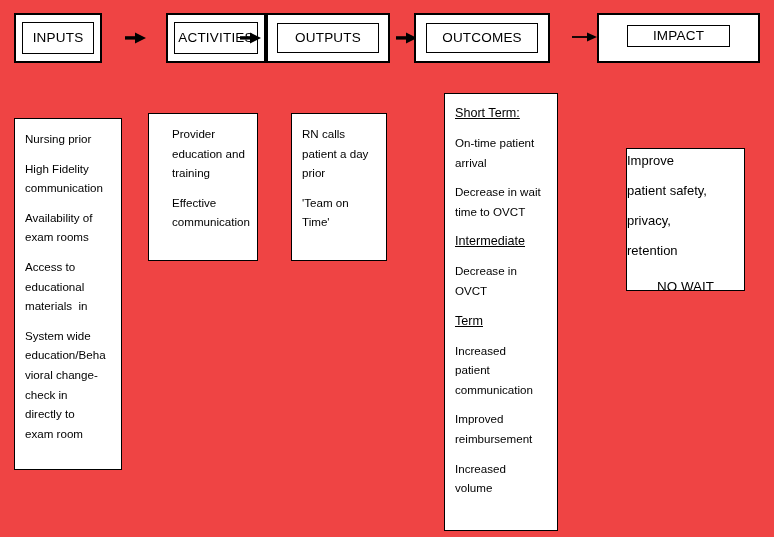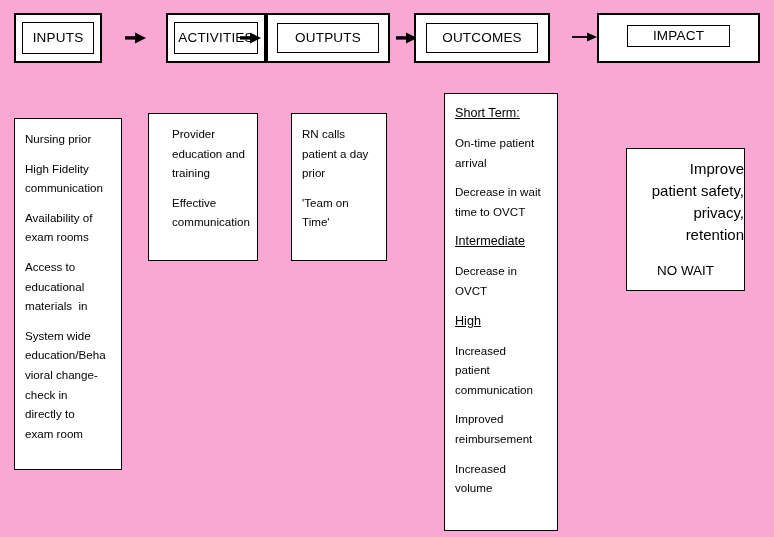--- a/index.html
+++ b/index.html
@@ -8,21 +8,21 @@
     background: #ffffff;
   }
   body {
     font-family: "Liberation Sans", sans-serif;
     color: #000000;
   }
   #canvas {
     position: relative;
     width: 774px;
     height: 537px;
-    background: #f9a8d4;
+    background: #ef4444;
     overflow: hidden;
   }
 
   
   .stage-outer {
     position: absolute;
     box-sizing: border-box;
     border: 2px solid #000000;
     background: #ffffff;
   }
@@ -81,25 +81,26 @@
     position: absolute;
     box-sizing: border-box;
     border: 1.5px solid #000000;
     background: #ffffff;
     display: flex;
     flex-direction: column;
     align-items: center;
     justify-content: center;
   }
   .impact-line {
-    font-size: 15px;
+    font-size: 13px;
     line-height: 22px;
-    text-align: right;
-    white-space: pre;
-    color: #000000;
+    text-align: left;
+    white-space: pre;
+    color: #000000;
+    margin-top: 8px;
   }
   .impact-gap { height: 14px; }
   .impact-strong {
     font-size: 13.4px;
     line-height: 22px;
     text-align: center;
     white-space: pre;
     color: #000000;
   }
 </style>
@@ -222,21 +223,21 @@
       <div class="detail-line">Decrease in wait</div>
       <div class="detail-line">time to OVCT</div>
 
       <div class="detail-gap"></div>
       <div class="detail-head">Intermediate</div>
       <div class="detail-gap"></div>
       <div class="detail-line">Decrease in</div>
       <div class="detail-line">OVCT</div>
 
       <div class="detail-gap"></div>
-      <div class="detail-head">High</div>
+      <div class="detail-head">Term</div>
       <div class="detail-gap"></div>
       <div class="detail-line">Increased</div>
       <div class="detail-line">patient</div>
       <div class="detail-line">communication</div>
       <div class="detail-gap"></div>
       <div class="detail-line">Improved</div>
       <div class="detail-line">reimbursement</div>
       <div class="detail-gap"></div>
       <div class="detail-line">Increased</div>
       <div class="detail-line">volume</div>

